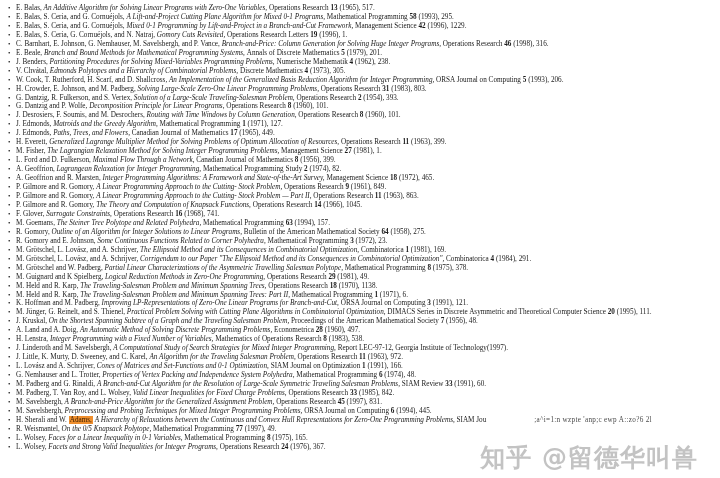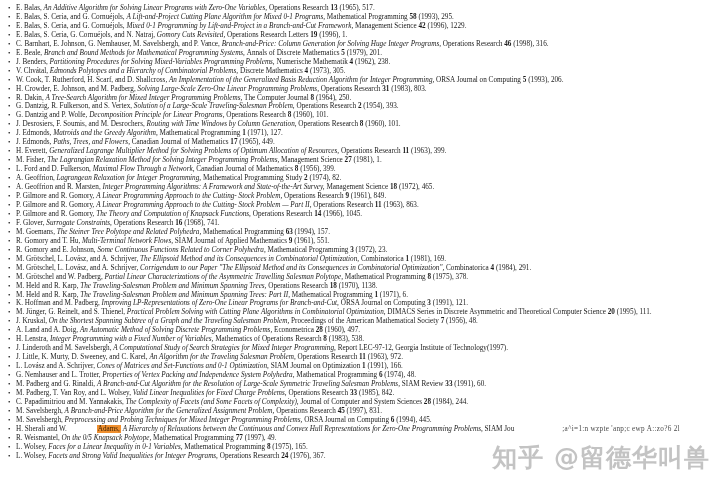--- a/index.html
+++ b/index.html
@@ -25,30 +25,29 @@
     display:inline-block;
     width:8px;
     font-size:7px;
     color:#1a1a1a;
   }
   .t{font-style:italic;}
   .vol{font-weight:bold;}
   .hl{
     padding:0 1px;
     color:#3c2000;
-    margin-left:28px;
   }
   .garble{
     letter-spacing:0.3px;
     color:#4a4a4a;
     margin-left:48px;
   }
   #watermark{
     position:absolute;
-    right:10px;
+    right:22px;
     bottom:4px;
     font-size:25px;
     font-weight:bold;
     letter-spacing:1px;
     font-family:"DejaVu Sans","Liberation Sans",sans-serif;
     text-shadow:1px 1px 0 #ffffff;
     pointer-events:none;
     white-space:nowrap;
   }
 </style>
@@ -60,55 +59,54 @@
       <li><span class="bullet">•</span><span>E. Balas, </span><span class="t">An Additive Algorithm for Solving Linear Programs with Zero-One Variables, </span><span>Operations Research </span><span class="vol">13</span><span> (1965), 517.</span></li>
       <li><span class="bullet">•</span><span>E. Balas, S. Ceria, and G. Cornuéjols, </span><span class="t">A Lift-and-Project Cutting Plane Algorithm for Mixed 0-1 Programs, </span><span>Mathematical Programming </span><span class="vol">58</span><span> (1993), 295.</span></li>
       <li><span class="bullet">•</span><span>E. Balas, S. Ceria, and G. Cornuéjols, </span><span class="t">Mixed 0-1 Programming by Lift-and-Project in a Branch-and-Cut Framework, </span><span>Management Science </span><span class="vol">42</span><span> (1996), 1229.</span></li>
       <li><span class="bullet">•</span><span>E. Balas, S. Ceria, G. Cornuéjols, and N. Natraj, </span><span class="t">Gomory Cuts Revisited, </span><span>Operations Research Letters </span><span class="vol">19</span><span> (1996), 1.</span></li>
       <li><span class="bullet">•</span><span>C. Barnhart, E. Johnson, G. Nemhauser, M. Savelsbergh, and P. Vance, </span><span class="t">Branch-and-Price: Column Generation for Solving Huge Integer Programs, </span><span>Operations Research </span><span class="vol">46</span><span> (1998), 316.</span></li>
       <li><span class="bullet">•</span><span>E. Beale, </span><span class="t">Branch and Bound Methods for Mathematical Programming Systems, </span><span>Annals of Discrete Mathematics </span><span class="vol">5</span><span> (1979), 201.</span></li>
       <li><span class="bullet">•</span><span>J. Benders, </span><span class="t">Partitioning Procedures for Solving Mixed-Variables Programming Problems, </span><span>Numerische Mathematik </span><span class="vol">4</span><span> (1962), 238.</span></li>
       <li><span class="bullet">•</span><span>V. Chvátal, </span><span class="t">Edmonds Polytopes and a Hierarchy of Combinatorial Problems, </span><span>Discrete Mathematics </span><span class="vol">4</span><span> (1973), 305.</span></li>
       <li><span class="bullet">•</span><span>W. Cook, T. Rutherford, H. Scarf, and D. Shallcross, </span><span class="t">An Implementation of the Generalized Basis Reduction Algorithm for Integer Programming, </span><span>ORSA Journal on Computing </span><span class="vol">5</span><span> (1993), 206.</span></li>
       <li><span class="bullet">•</span><span>H. Crowder, E. Johnson, and M. Padberg, </span><span class="t">Solving Large-Scale Zero-One Linear Programming Problems, </span><span>Operations Research </span><span class="vol">31</span><span> (1983), 803.</span></li>
-      <li><span class="bullet">•</span><span>R. Dakin, </span><span class="t">A Tree-Search Algorithm for Mixed Integer Programming Problems, </span><span>The Computer Journal </span><span class="vol">8</span><span> (1964), 250.</span></li>
       <li><span class="bullet">•</span><span>G. Dantzig, R. Fulkerson, and S. Vertex, </span><span class="t">Solution of a Large-Scale Traveling-Salesman Problem, </span><span>Operations Research </span><span class="vol">2</span><span> (1954), 393.</span></li>
       <li><span class="bullet">•</span><span>G. Dantzig and P. Wolfe, </span><span class="t">Decomposition Principle for Linear Programs, </span><span>Operations Research </span><span class="vol">8</span><span> (1960), 101.</span></li>
       <li><span class="bullet">•</span><span>J. Desrosiers, F. Soumis, and M. Desrochers, </span><span class="t">Routing with Time Windows by Column Generation, </span><span>Operations Research </span><span class="vol">8</span><span> (1960), 101.</span></li>
       <li><span class="bullet">•</span><span>J. Edmonds, </span><span class="t">Matroids and the Greedy Algorithm, </span><span>Mathematical Programming </span><span class="vol">1</span><span> (1971), 127.</span></li>
       <li><span class="bullet">•</span><span>J. Edmonds, </span><span class="t">Paths, Trees, and Flowers, </span><span>Canadian Journal of Mathematics </span><span class="vol">17</span><span> (1965), 449.</span></li>
       <li><span class="bullet">•</span><span>H. Everett, </span><span class="t">Generalized Lagrange Multiplier Method for Solving Problems of Optimum Allocation of Resources, </span><span>Operations Research </span><span class="vol">11</span><span> (1963), 399.</span></li>
       <li><span class="bullet">•</span><span>M. Fisher, </span><span class="t">The Lagrangian Relaxation Method for Solving Integer Programming Problems, </span><span>Management Science </span><span class="vol">27</span><span> (1981), 1.</span></li>
       <li><span class="bullet">•</span><span>L. Ford and D. Fulkerson, </span><span class="t">Maximal Flow Through a Network, </span><span>Canadian Journal of Mathematics </span><span class="vol">8</span><span> (1956), 399.</span></li>
       <li><span class="bullet">•</span><span>A. Geoffrion, </span><span class="t">Lagrangean Relaxation for Integer Programming, </span><span>Mathematical Programming Study </span><span class="vol">2</span><span> (1974), 82.</span></li>
       <li><span class="bullet">•</span><span>A. Geoffrion and R. Marsten, </span><span class="t">Integer Programming Algorithms: A Framework and State-of-the-Art Survey, </span><span>Management Science </span><span class="vol">18</span><span> (1972), 465.</span></li>
       <li><span class="bullet">•</span><span>P. Gilmore and R. Gomory, </span><span class="t">A Linear Programming Approach to the Cutting- Stock Problem, </span><span>Operations Research </span><span class="vol">9</span><span> (1961), 849.</span></li>
       <li><span class="bullet">•</span><span>P. Gilmore and R. Gomory, </span><span class="t">A Linear Programming Approach to the Cutting- Stock Problem — Part II, </span><span>Operations Research </span><span class="vol">11</span><span> (1963), 863.</span></li>
       <li><span class="bullet">•</span><span>P. Gilmore and R. Gomory, </span><span class="t">The Theory and Computation of Knapsack Functions, </span><span>Operations Research </span><span class="vol">14</span><span> (1966), 1045.</span></li>
       <li><span class="bullet">•</span><span>F. Glover, </span><span class="t">Surrogate Constraints, </span><span>Operations Research </span><span class="vol">16</span><span> (1968), 741.</span></li>
       <li><span class="bullet">•</span><span>M. Goemans, </span><span class="t">The Steiner Tree Polytope and Related Polyhedra, </span><span>Mathematical Programming </span><span class="vol">63</span><span> (1994), 157.</span></li>
-      <li><span class="bullet">•</span><span>R. Gomory and T. Hu, </span><span class="t">Multi-Terminal Network Flows, </span><span>SIAM Journal of Applied Mathematics </span><span class="vol">9</span><span> (1961), 551.</span></li>
+      <li><span class="bullet">•</span><span>R. Gomory, </span><span class="t">Outline of an Algorithm for Integer Solutions to Linear Programs, </span><span>Bulletin of the American Mathematical Society </span><span class="vol">64</span><span> (1958), 275.</span></li>
       <li><span class="bullet">•</span><span>R. Gomory and E. Johnson, </span><span class="t">Some Continuous Functions Related to Corner Polyhedra, </span><span>Mathematical Programming </span><span class="vol">3</span><span> (1972), 23.</span></li>
       <li><span class="bullet">•</span><span>M. Grötschel, L. Lovász, and A. Schrijver, </span><span class="t">The Ellipsoid Method and its Consequences in Combinatorial Optimization, </span><span>Combinatorica </span><span class="vol">1</span><span> (1981), 169.</span></li>
       <li><span class="bullet">•</span><span>M. Grötschel, L. Lovász, and A. Schrijver, </span><span class="t">Corrigendum to our Paper "The Ellipsoid Method and its Consequences in Combinatorial Optimization", </span><span>Combinatorica </span><span class="vol">4</span><span> (1984), 291.</span></li>
       <li><span class="bullet">•</span><span>M. Grötschel and W. Padberg, </span><span class="t">Partial Linear Characterizations of the Asymmetric Travelling Salesman Polytope, </span><span>Mathematical Programming </span><span class="vol">8</span><span> (1975), 378.</span></li>
+      <li><span class="bullet">•</span><span>M. Guignard and K Spielberg, </span><span class="t">Logical Reduction Methods in Zero-One Programming, </span><span>Operations Research </span><span class="vol">29</span><span> (1981), 49.</span></li>
       <li><span class="bullet">•</span><span>M. Held and R. Karp, </span><span class="t">The Traveling-Salesman Problem and Minimum Spanning Trees, </span><span>Operations Research </span><span class="vol">18</span><span> (1970), 1138.</span></li>
       <li><span class="bullet">•</span><span>M. Held and R. Karp, </span><span class="t">The Traveling-Salesman Problem and Minimum Spanning Trees: Part II, </span><span>Mathematical Programming </span><span class="vol">1</span><span> (1971), 6.</span></li>
       <li><span class="bullet">•</span><span>K. Hoffman and M. Padberg, </span><span class="t">Improving LP-Representations of Zero-One Linear Programs for Branch-and-Cut, </span><span>ORSA Journal on Computing </span><span class="vol">3</span><span> (1991), 121.</span></li>
       <li><span class="bullet">•</span><span>M. Jünger, G. Reinelt, and S. Thienel, </span><span class="t">Practical Problem Solving with Cutting Plane Algorithms in Combinatorial Optimization, </span><span>DIMACS Series in Discrete Asymmetric and Theoretical Computer Science </span><span class="vol">20</span><span> (1995), 111.</span></li>
       <li><span class="bullet">•</span><span>J. Kruskal, </span><span class="t">On the Shortest Spanning Subtree of a Graph and the Traveling Salesman Problem, </span><span>Proceedings of the American Mathematical Society </span><span class="vol">7</span><span> (1956), 48.</span></li>
       <li><span class="bullet">•</span><span>A. Land and A. Doig, </span><span class="t">An Automatic Method of Solving Discrete Programming Problems, </span><span>Econometrica </span><span class="vol">28</span><span> (1960), 497.</span></li>
       <li><span class="bullet">•</span><span>H. Lenstra, </span><span class="t">Integer Programming with a Fixed Number of Variables, </span><span>Mathematics of Operations Research </span><span class="vol">8</span><span> (1983), 538.</span></li>
       <li><span class="bullet">•</span><span>J. Linderoth and M. Savelsbergh, </span><span class="t">A Computational Study of Search Strategies for Mixed Integer Programming, </span><span>Report LEC-97-12, Georgia Institute of Technology</span><span>(1997).</span></li>
       <li><span class="bullet">•</span><span>J. Little, K. Murty, D. Sweeney, and C. Karel, </span><span class="t">An Algorithm for the Traveling Salesman Problem, </span><span>Operations Research </span><span class="vol">11</span><span> (1963), 972.</span></li>
       <li><span class="bullet">•</span><span>L. Lovász and A. Schrijver, </span><span class="t">Cones of Matrices and Set-Functions and 0-1 Optimization, </span><span>SIAM Journal on Optimization </span><span class="vol">1</span><span> (1991), 166.</span></li>
       <li><span class="bullet">•</span><span>G. Nemhauser and L. Trotter, </span><span class="t">Properties of Vertex Packing and Independence System Polyhedra, </span><span>Mathematical Programming </span><span class="vol">6</span><span> (1974), 48.</span></li>
       <li><span class="bullet">•</span><span>M. Padberg and G. Rinaldi, </span><span class="t">A Branch-and-Cut Algorithm for the Resolution of Large-Scale Symmetric Traveling Salesman Problems, </span><span>SIAM Review </span><span class="vol">33</span><span> (1991), 60.</span></li>
       <li><span class="bullet">•</span><span>M. Padberg, T. Van Roy, and L. Wolsey, </span><span class="t">Valid Linear Inequalities for Fixed Charge Problems, </span><span>Operations Research </span><span class="vol">33</span><span> (1985), 842.</span></li>
-      <li><span class="bullet">•</span><span>C. Papadimitriou and M. Yannakakis, </span><span class="t">The Complexity of Facets (and Some Facets of Complexity), </span><span>Journal of Computer and System Sciences </span><span class="vol">28</span><span> (1984), 244.</span></li>
       <li><span class="bullet">•</span><span>M. Savelsbergh, </span><span class="t">A Branch-and-Price Algorithm for the Generalized Assignment Problem, </span><span>Operations Research </span><span class="vol">45</span><span> (1997), 831.</span></li>
       <li><span class="bullet">•</span><span>M. Savelsbergh, </span><span class="t">Preprocessing and Probing Techniques for Mixed Integer Programming Problems, </span><span>ORSA Journal on Computing </span><span class="vol">6</span><span> (1994), 445.</span></li>
       <li><span class="bullet">•</span><span>H. Sherali and W. </span><span class="hl" style="background: rgb(239, 143, 46);">Adams,</span><span> </span><span class="t">A Hierarchy of Relaxations between the Continuous and Convex Hull Representations for Zero-One Programming Problems, </span><span>SIAM Jou</span><span class="garble">;a^i=1:n wzpte 'anp;c ewp A::zo?6 2l</span></li>
       <li><span class="bullet">•</span><span>R. Weismantel, </span><span class="t">On the 0/5 Knapsack Polytope, </span><span>Mathematical Programming </span><span class="vol">77</span><span> (1997), 49.</span></li>
       <li><span class="bullet">•</span><span>L. Wolsey, </span><span class="t">Faces for a Linear Inequality in 0-1 Variables, </span><span>Mathematical Programming </span><span class="vol">8</span><span> (1975), 165.</span></li>
       <li><span class="bullet">•</span><span>L. Wolsey, </span><span class="t">Facets and Strong Valid Inequalities for Integer Programs, </span><span>Operations Research </span><span class="vol">24</span><span> (1976), 367.</span></li>
     </ul>
   <div id="watermark" style="color: rgba(175, 175, 175, 0.75);">知乎 @留德华叫兽</div>
 </div>
 

